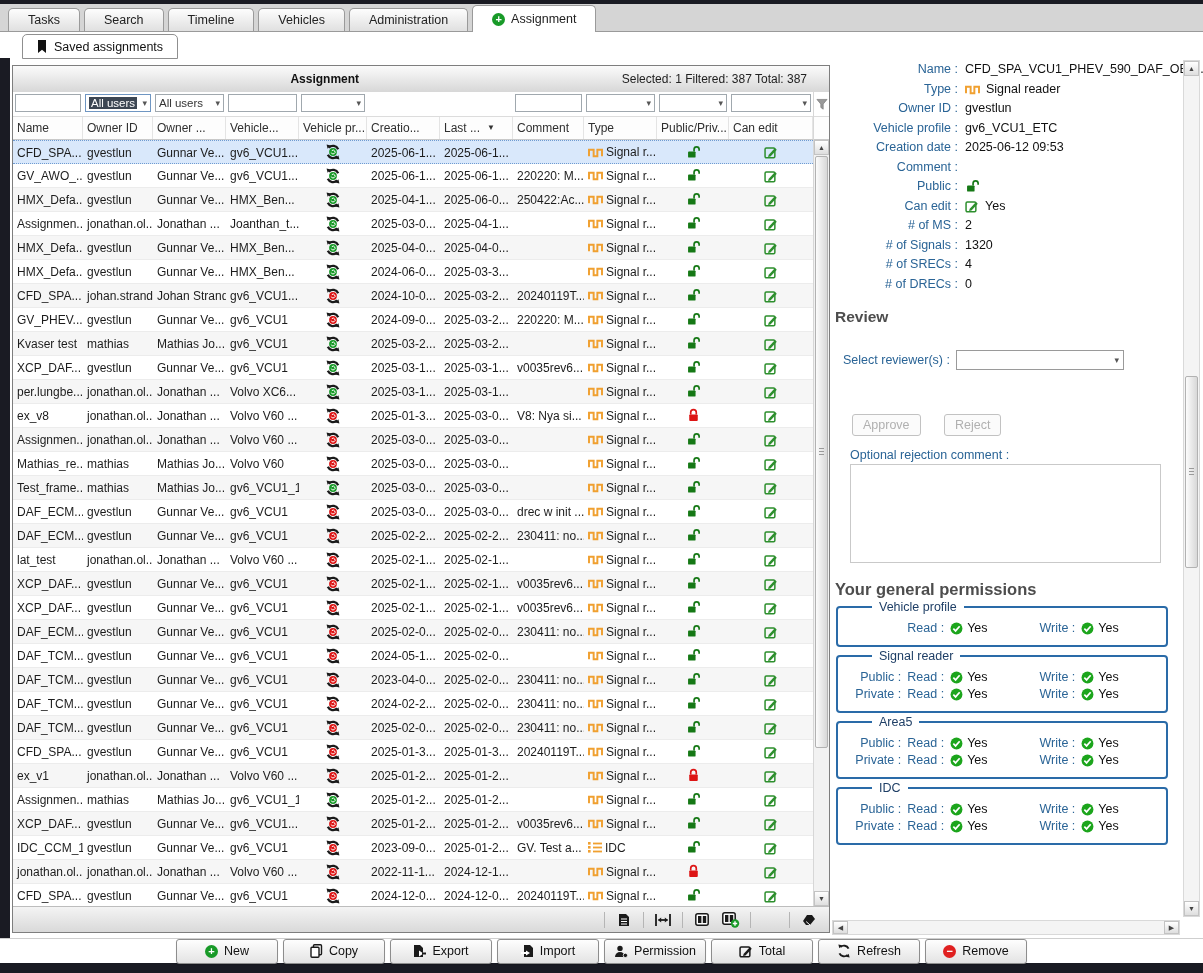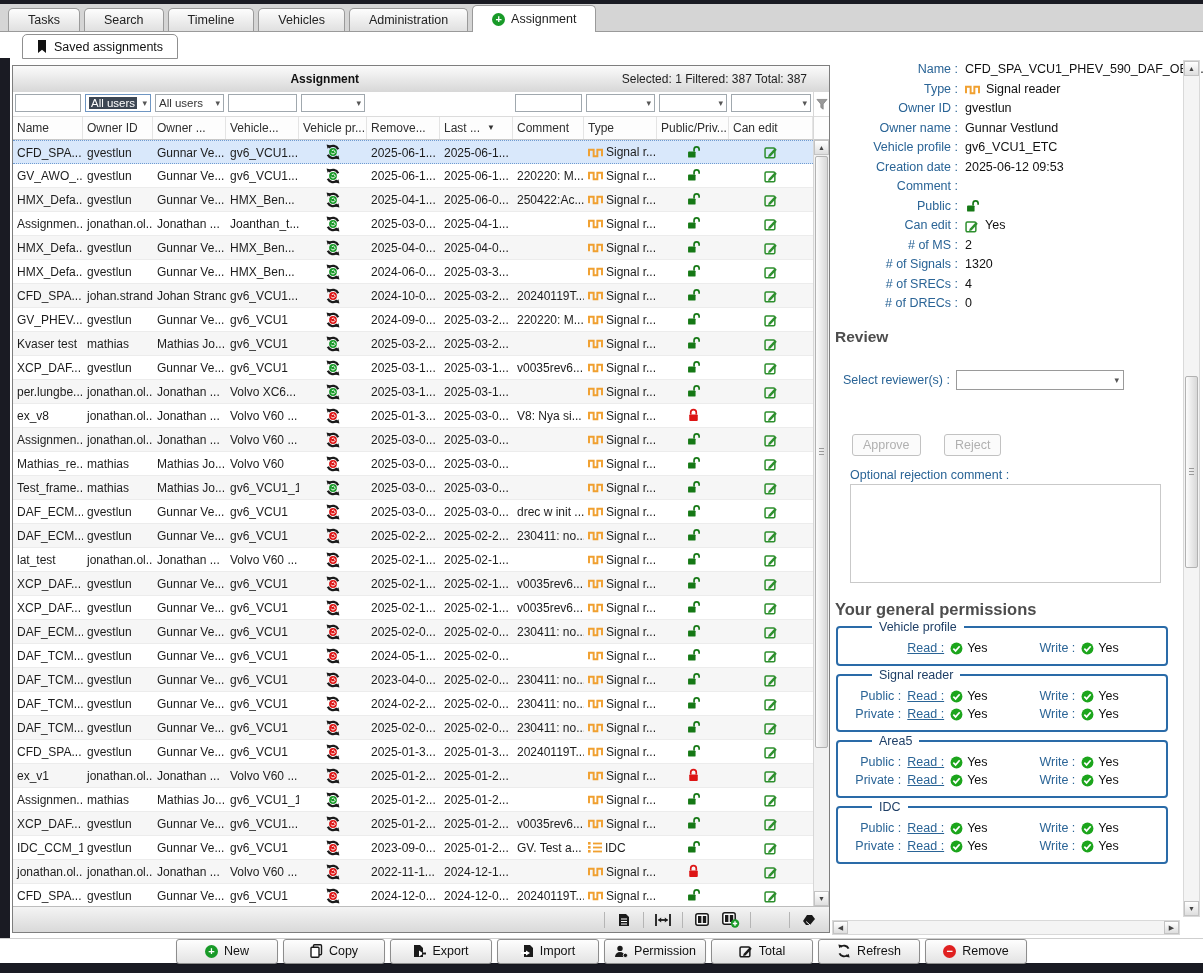--- a/index.html
+++ b/index.html
@@ -93,21 +93,21 @@
   #reject{margin:7px 0 0 20px;}
   #rej-label{margin:12px 0 2px 18px;color:#2a6496;}
   #rej-text{margin-left:18px;width:305px;height:93px;border:1px solid #c9c9c9;resize:none;
         font-family:"Liberation Sans",sans-serif;}
   .fset{margin:7px 12px 8px 4px;border:2px solid #2a6ba8;border-radius:4px;
         padding:12px 6px 7px;position:relative;}
   .fset .legend{position:absolute;top:-8px;left:34px;background:#fff;padding:0 7px;
         color:#1f3f66;font-size:12.5px;}
   .prow{display:flex;line-height:17.5px;font-size:12.5px;align-items:center;}
   .pprefix{width:64px;text-align:right;color:#2a6496;}
-  .plab{width:48px;text-align:right;color:#2a6496;text-decoration:underline;}
+  .plab{width:48px;text-align:right;color:#2a6496;}
   .pval{width:88px;display:flex;align-items:center;gap:4px;padding-left:6px;color:#111;}
   .plab2{width:52px;text-align:right;color:#2a6496;}
 
   
   #rp-vscroll{position:absolute;left:1183px;top:60px;width:17px;height:857px;background:#f4f4f4;
         border:1px solid #d9d9d9;box-sizing:border-box;}
   #rp-hscroll{position:absolute;left:832px;top:920px;width:348px;height:15px;background:#f4f4f4;
         border:1px solid #d9d9d9;box-sizing:border-box;display:flex;justify-content:space-between;}
   #rp-hscroll .sbtn{width:15px;height:100%;}
 
@@ -206,21 +206,21 @@
             <span class="chev">▾</span>
           </div>
         </div>
       </div>
     <div id="header-row">
         <div class="hcell" style="width: 70px; flex: 0 0 auto;">Name</div>
         <div class="hcell" style="width: 70px; flex: 0 0 auto;">Owner ID</div>
         <div class="hcell" style="width: 73px; flex: 0 0 auto;">Owner ...</div>
         <div class="hcell" style="width: 73px; flex: 0 0 auto;">Vehicle...</div>
         <div class="hcell" style="width: 68px; flex: 0 0 auto;">Vehicle pr...</div>
-        <div class="hcell" style="width: 73px; flex: 0 0 auto;">Remove...</div>
+        <div class="hcell" style="width: 73px; flex: 0 0 auto;">Creatio...</div>
         <div class="hcell" style="width: 73px; flex: 0 0 auto;">Last ...<span class="sort">▼</span></div>
         <div class="hcell" style="width: 71px; flex: 0 0 auto;">Comment</div>
         <div class="hcell" style="width: 73px; flex: 0 0 auto;">Type</div>
         <div class="hcell" style="width: 72px; flex: 0 0 auto;">Public/Priv...</div>
         <div class="hcell" style="flex: 1 1 0%;">Can edit</div>
       </div>
     <div id="grid-rows">
         <div class="row selected">
           <div class="cell" style="width:70px;flex:none;">CFD_SPA...</div>
           <div class="cell" style="width:70px;flex:none;">gvestlun</div>
@@ -1770,26 +1770,20 @@
               <path d="M1 11 V4 H6 V11 H10 V4 H15 V11" stroke="#f0a030" stroke-width="2.1" fill="none"></path>
             </svg>
           </span>
           <span>Signal reader</span>
         </span>
       </div>
       <div class="drow">
         <span class="dlabel">Owner ID :</span>
     <span class="dval">
           <span>gvestlun</span>
-        </span>
-      </div>
-      <div class="drow">
-        <span class="dlabel">Owner name :</span>
-    <span class="dval">
-          <span>Gunnar Vestlund</span>
         </span>
       </div>
       <div class="drow">
         <span class="dlabel">Vehicle profile :</span>
     <span class="dval">
           <span>gv6_VCU1_ETC</span>
         </span>
       </div>
       <div class="drow">
         <span class="dlabel">Creation date :</span>

